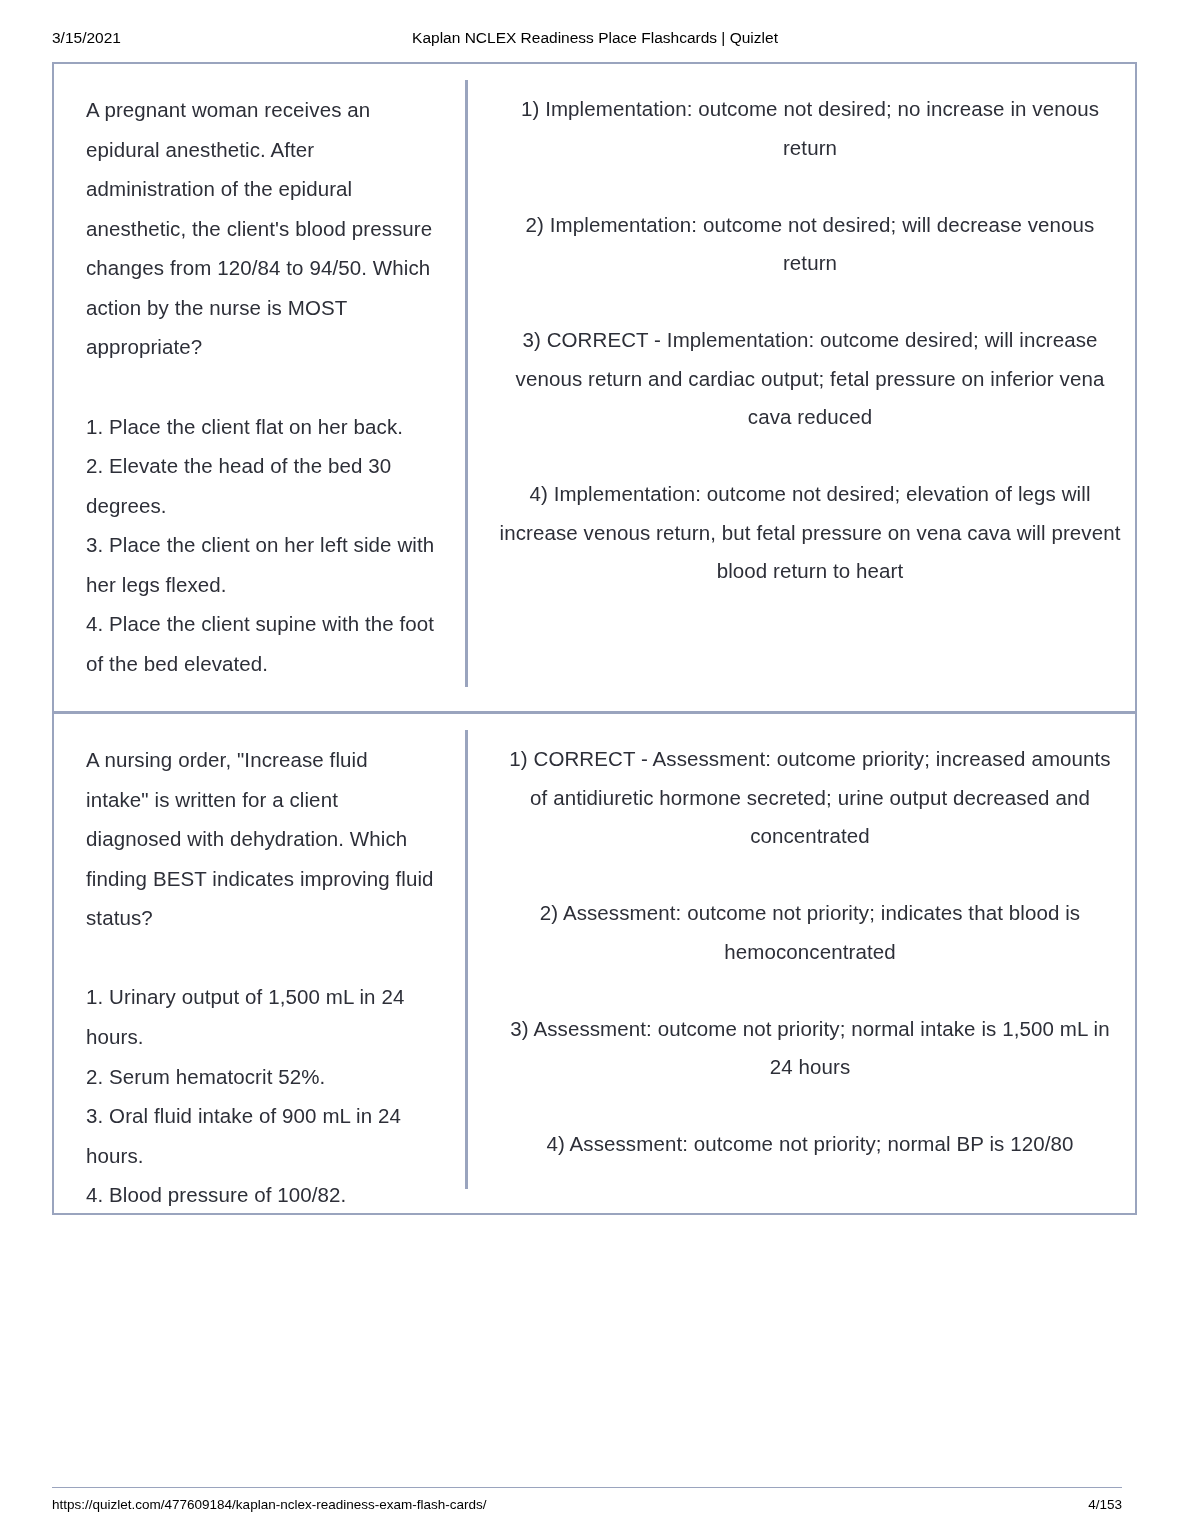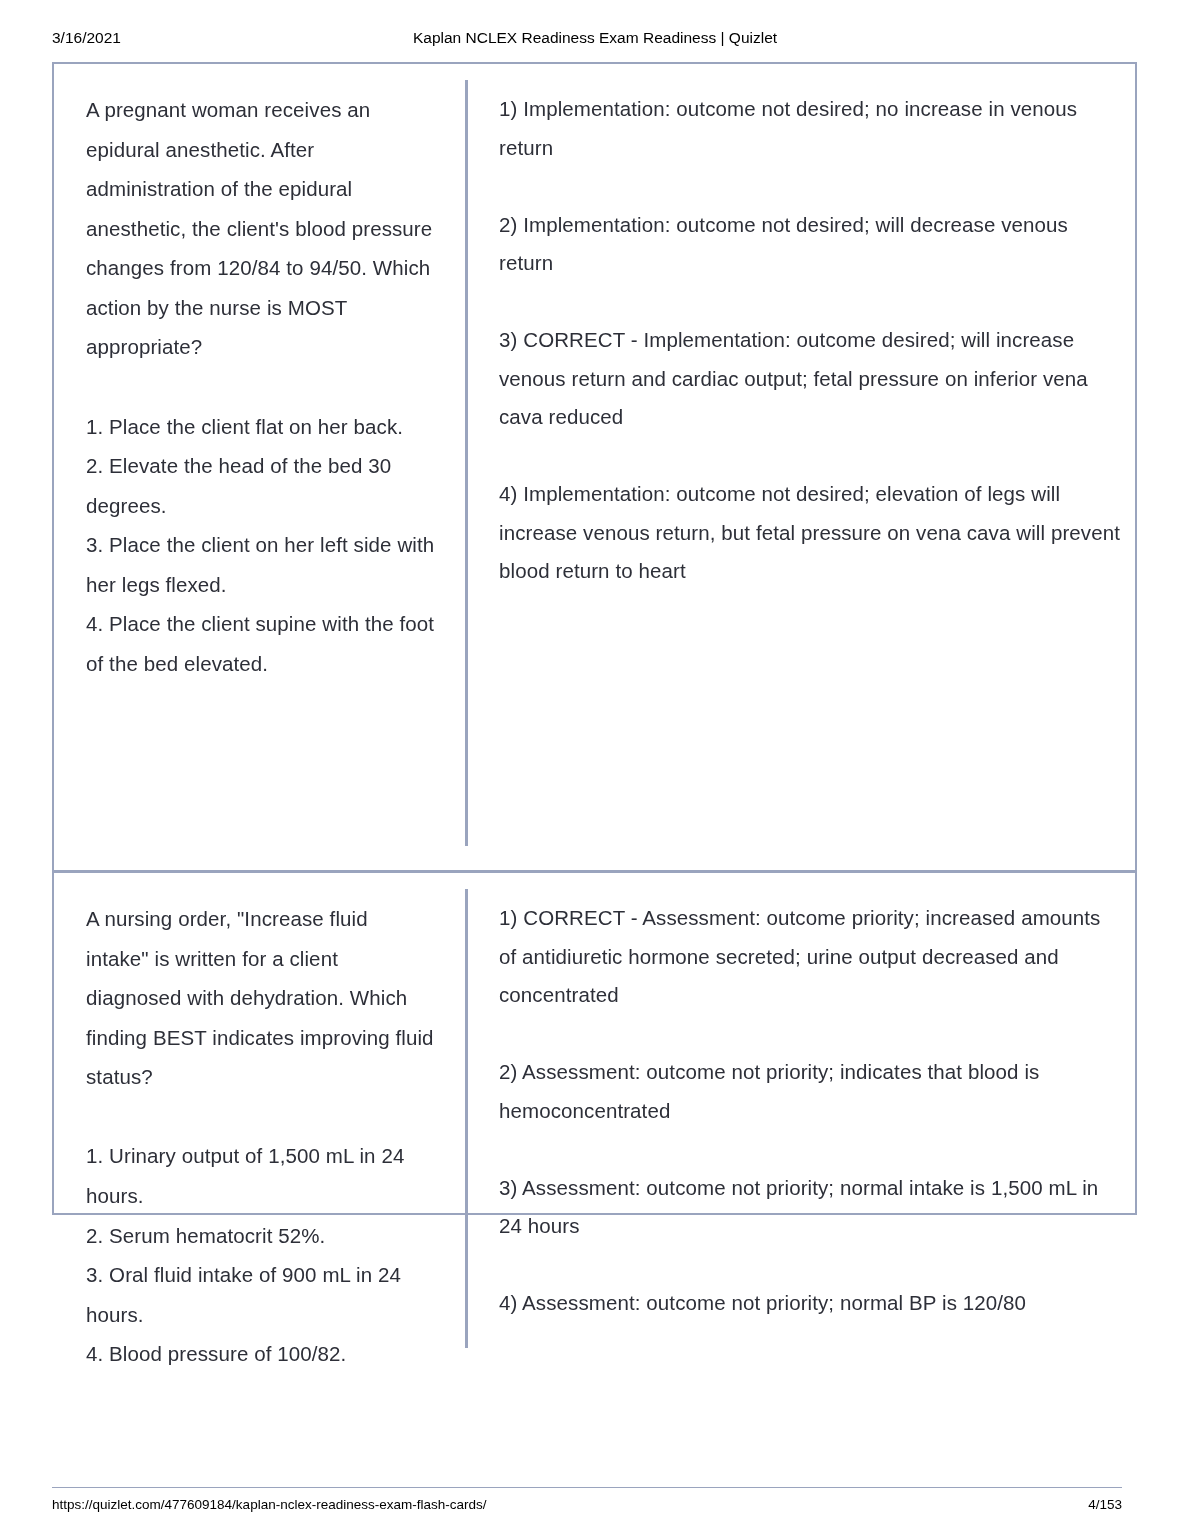--- a/index.html
+++ b/index.html
@@ -53,37 +53,38 @@
     border: 2px solid #9aa4be;
     background: #ffffff;
   }
   .card-row {
     position: relative;
     display: flex;
     box-sizing: border-box;
     width: 100%;
   }
   .card-row.row-first {
-    height: 806px;
+    height: 647px;
   }
   .card-row.row-second {
     height: 502px;
     border-top: 3px solid #9aa4be;
   }
   .card-term {
     box-sizing: border-box;
     width: 411px;
     flex: 0 0 411px;
     padding: 26px 30px 20px 32px;
   }
   .card-def {
     box-sizing: border-box;
     flex: 1 1 auto;
     padding: 26px 14px 20px 34px;
     position: relative;
+    text-align: center;
   }
   
   .col-divider {
     position: absolute;
     top: 16px;
     bottom: 24px;
     left: 0;
     width: 3px;
     background: #9aa4be;
   }
@@ -132,22 +133,22 @@
     font-size: 13.5px;
     line-height: 18px;
     color: #000;
     white-space: nowrap;
   }
 </style>
 </head>
 <body>
 
 <div class="print-header">
-  <span class="ph-date">3/16/2021</span>
-  <span class="ph-title">Kaplan NCLEX Readiness Exam Readiness | Quizlet</span>
+  <span class="ph-date">3/15/2021</span>
+  <span class="ph-title">Kaplan NCLEX Readiness Place Flashcards | Quizlet</span>
 </div>
 
 <div class="card-table">
 
   <div class="card-row row-first">
     <div class="card-term">
       <div class="txt">A pregnant woman receives an epidural anesthetic. After administration of the epidural anesthetic, the client's blood pressure changes from 120/84 to 94/50. Which action by the nurse is MOST appropriate?
 
 1. Place the client flat on her back.
 2. Elevate the head of the bed 30 degrees.

